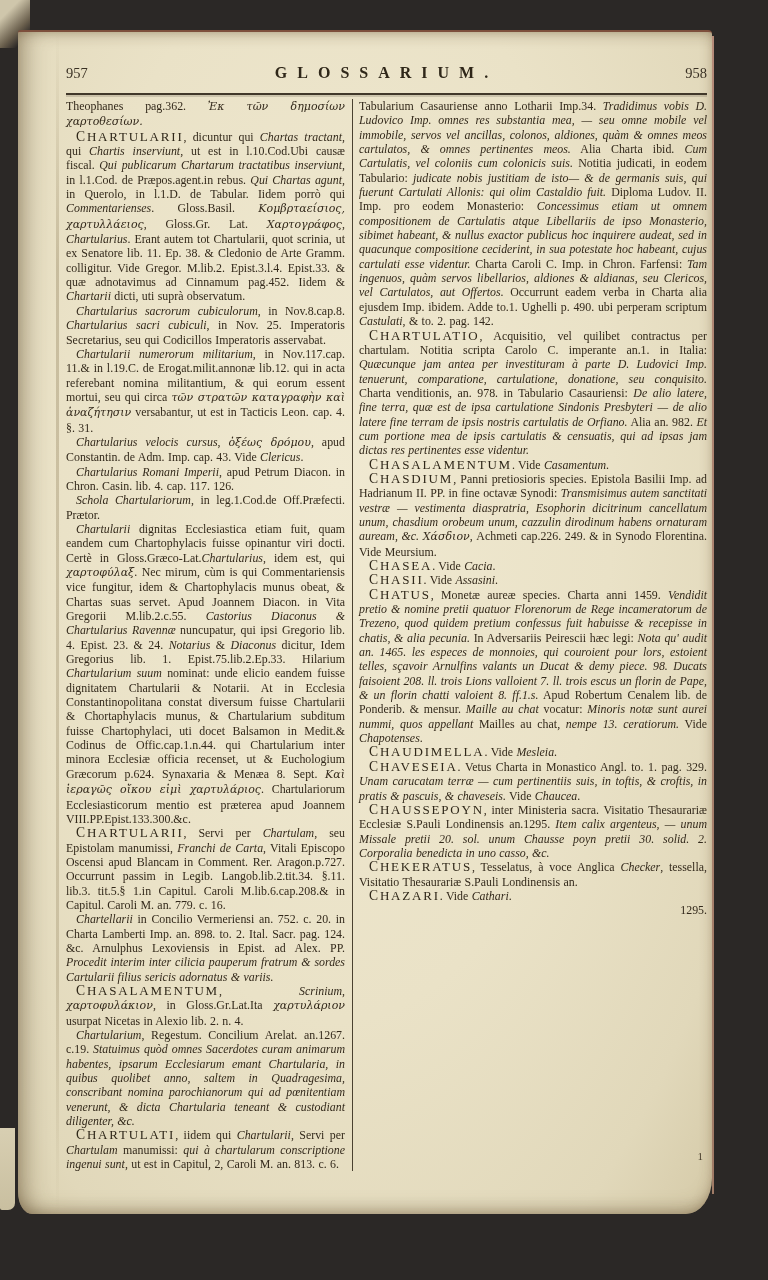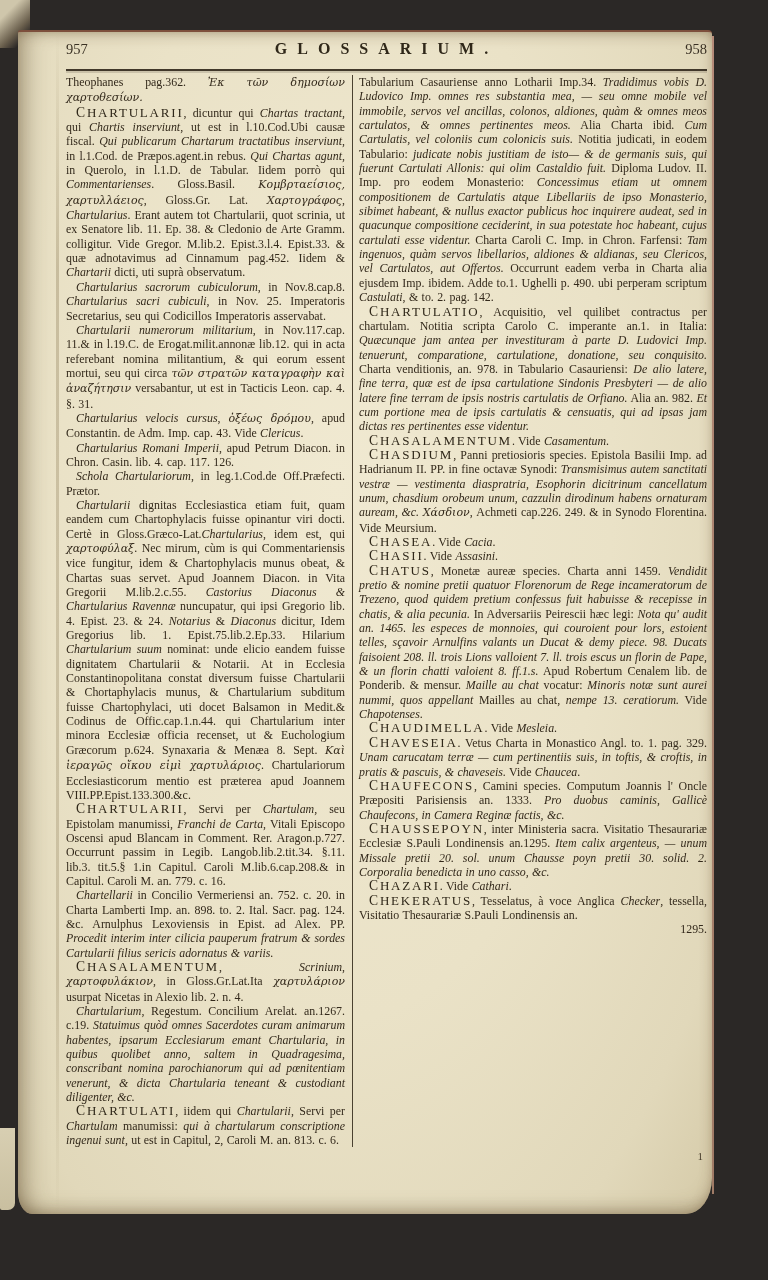--- a/index.html
+++ b/index.html
@@ -32,21 +32,21 @@
   }
   .page::after{ 
     content:"";position:absolute;right:-2px;top:4px;height:98%;width:2px;
     background:linear-gradient(180deg,#b58b79,#a07b66);
   }
   .page::before{ 
     content:"";position:absolute;left:38px;top:0;height:100%;width:3px;
     background:linear-gradient(180deg,rgba(120,100,60,.0),rgba(115,95,55,.28) 20%,rgba(115,95,55,.22) 80%,rgba(120,100,60,0));
   }
   .content{position:absolute;left:48px;right:5px;top:8px;}
-  .header-row{display:flex;align-items:baseline;height:28px;}
+  .header-row{display:flex;align-items:baseline;margin-top:24px;height:28px;}
   .pagenum{width:64px;font-size:14.5px;color:#3a3124;}
   .pagenum.right{text-align:right;}
   .doc-title{flex:1;text-align:center;font-size:16px;letter-spacing:10px;color:#2f2719;font-weight:bold;}
   .head-rule{height:2px;background:#41382a;margin-top:1px;box-shadow:0 2px 0 rgba(65,56,42,.18);}
   .cols{display:flex;margin-top:4px;min-height:1066px;align-items:stretch;justify-content:flex-end;}
   .col-left{width:286px;padding-right:7px;box-sizing:border-box;}
   .col-right{flex:1;padding-left:6px;border-left:1.5px solid #4a4130;box-sizing:border-box;}
   p.par{
     margin:0;text-align:justify;text-indent:10px;
     font-size:11.9px;line-height:14.35px;color:#33291b;
@@ -94,22 +94,21 @@
       <div class="col-right">
           <p class="par noindent"><span class="s-r">Tabularium Casauriense anno Lotharii Imp.34. </span><span class="s-i">Tradidimus vobis D. Ludovico Imp. omnes res substantia mea, — seu omne mobile vel immobile, servos vel ancillas, colonos, aldiones, quàm &amp; omnes meos cartulatos, &amp; omnes pertinentes meos.</span><span class="s-r">   Alia Charta ibid. </span><span class="s-i">Cum Cartulatis, vel coloniis cum colonicis suis.</span><span class="s-r">   Notitia judicati, in eodem Tabulario: </span><span class="s-i">judicate nobis justitiam de isto— &amp; de germanis suis, qui fuerunt Cartulati Allonis: qui olim Castaldio fuit.</span><span class="s-r">   Diploma Ludov. II. Imp. pro eodem Monasterio: </span><span class="s-i">Concessimus etiam ut omnem compositionem de Cartulatis atque Libellariis de ipso Monasterio, sibimet habeant, &amp; nullus exactor publicus hoc inquirere audeat, sed in quacunque compositione ceciderint, in sua potestate hoc habeant, cujus cartulati esse videntur.</span><span class="s-r">   Charta Caroli C. Imp. in Chron. Farfensi: </span><span class="s-i">Tam ingenuos, quàm servos libellarios, aldiones &amp; aldianas, seu Clericos, vel Cartulatos, aut Offertos.</span><span class="s-r">   Occurrunt eadem verba in Charta alia ejusdem Imp. ibidem.   Adde to.1. Ughelli p. 490. ubi perperam scriptum </span><span class="s-i">Castulati</span><span class="s-r">, &amp; to. 2. pag. 142.</span></p>
           <p class="par"><span class="sc"><span class="sc-init">C</span><span class="sc-rest">HARTULATIO</span></span><span class="s-r">, Acquisitio, vel quilibet contractus per chartulam. Notitia scripta Carolo C. imperante an.1. in Italia: </span><span class="s-i">Quæcunque jam antea per investituram à parte D. Ludovici Imp. tenuerunt, comparatione, cartulatione, donatione, seu conquisito.</span><span class="s-r"> Charta venditionis, an. 978. in Tabulario Casauriensi: </span><span class="s-i">De alio latere, fine terra, quæ est de ipsa cartulatione Sindonis Presbyteri — de alio latere fine terram de ipsis nostris cartulatis de Orfiano.</span><span class="s-r">   Alia an. 982. </span><span class="s-i">Et cum portione mea de ipsis cartulatis &amp; censuatis, qui ad ipsas jam dictas res pertinentes esse videntur.</span></p>
           <p class="par"><span class="sc"><span class="sc-init">C</span><span class="sc-rest">HASALAMENTUM</span></span><span class="s-r">.   Vide </span><span class="s-i">Casamentum</span><span class="s-r">.</span></p>
           <p class="par"><span class="sc"><span class="sc-init">C</span><span class="sc-rest">HASDIUM</span></span><span class="s-r">, Panni pretiosioris species. Epistola Basilii Imp. ad Hadrianum II. PP. in fine octavæ Synodi: </span><span class="s-i">Transmisimus autem sanctitati vestræ — vestimenta diaspratria, Esophorin dicitrinum cancellatum unum, chasdium orobeum unum, cazzulin dirodinum habens ornaturam auream, &amp;c.</span><span class="s-r">  </span><span class="s-g">Χάσδιον</span><span class="s-r">, Achmeti cap.226. 249. &amp; in Synodo Florentina.   Vide Meursium.</span></p>
           <p class="par"><span class="sc"><span class="sc-init">C</span><span class="sc-rest">HASEA</span></span><span class="s-r">.   Vide </span><span class="s-i">Cacia</span><span class="s-r">.</span></p>
           <p class="par"><span class="sc"><span class="sc-init">C</span><span class="sc-rest">HASII</span></span><span class="s-r">.   Vide </span><span class="s-i">Assasini</span><span class="s-r">.</span></p>
           <p class="par"><span class="sc"><span class="sc-init">C</span><span class="sc-rest">HATUS</span></span><span class="s-r">, Monetæ aureæ species. Charta anni 1459. </span><span class="s-i">Vendidit pretio &amp; nomine pretii quatuor Florenorum de Rege incameratorum de Trezeno, quod quidem pretium confessus fuit habuisse &amp; recepisse in chatis, &amp; alia pecunia.</span><span class="s-r"> In Adversariis Peirescii hæc legi: </span><span class="s-i">Nota qu' audit an. 1465. les especes de monnoies, qui couroient pour lors, estoient telles, sçavoir Arnulfins valants un Ducat &amp; demy piece. 98. Ducats faisoient 208. ll. trois Lions valloient 7. ll. trois escus un florin de Pape, &amp; un florin chatti valoient 8. ff.1.s.</span><span class="s-r"> Apud Robertum Cenalem lib. de Ponderib. &amp; mensur. </span><span class="s-i">Maille au chat</span><span class="s-r"> vocatur: </span><span class="s-i">Minoris notæ sunt aurei nummi, quos appellant</span><span class="s-r"> Mailles au chat, </span><span class="s-i">nempe 13. ceratiorum.</span><span class="s-r">   Vide </span><span class="s-i">Chapotenses</span><span class="s-r">.</span></p>
           <p class="par"><span class="sc"><span class="sc-init">C</span><span class="sc-rest">HAUDIMELLA</span></span><span class="s-r">.   Vide </span><span class="s-i">Mesleia</span><span class="s-r">.</span></p>
           <p class="par"><span class="sc"><span class="sc-init">C</span><span class="sc-rest">HAVESEIA</span></span><span class="s-r">. Vetus Charta in Monastico Angl. to. 1. pag. 329. </span><span class="s-i">Unam carucatam terræ — cum pertinentiis suis, in toftis, &amp; croftis, in pratis &amp; pascuis, &amp; chaveseis.</span><span class="s-r">   Vide </span><span class="s-i">Chaucea</span><span class="s-r">.</span></p>
-          <p class="par"><span class="sc"><span class="sc-init">C</span><span class="sc-rest">HAUFECONS</span></span><span class="s-r">, Camini species. Computum Joannis l' Oncle Præpositi Parisiensis an. 1333. </span><span class="s-i">Pro duobus caminis, Gallicè Chaufecons, in Camera Reginæ factis, &amp;c.</span></p>
           <p class="par"><span class="sc"><span class="sc-init">C</span><span class="sc-rest">HAUSSEPOYN</span></span><span class="s-r">, inter Ministeria sacra. Visitatio Thesaurariæ Ecclesiæ S.Pauli Londinensis an.1295. </span><span class="s-i">Item calix argenteus, — unum Missale pretii 20. sol. unum Chausse poyn pretii 30. solid. 2. Corporalia benedicta in uno casso, &amp;c.</span></p>
+          <p class="par"><span class="sc"><span class="sc-init">C</span><span class="sc-rest">HEKERATUS</span></span><span class="s-r">, Tesselatus, à voce Anglica </span><span class="s-i">Checker</span><span class="s-r">, tessella,  Visitatio Thesaurariæ S.Pauli Londinensis an.</span></p>
           <p class="par"><span class="sc"><span class="sc-init">C</span><span class="sc-rest">HAZARI</span></span><span class="s-r">.   Vide </span><span class="s-i">Cathari</span><span class="s-r">.</span></p>
-          <p class="par"><span class="sc"><span class="sc-init">C</span><span class="sc-rest">HEKERATUS</span></span><span class="s-r">, Tesselatus, à voce Anglica </span><span class="s-i">Checker</span><span class="s-r">, tessella,  Visitatio Thesaurariæ S.Pauli Londinensis an.</span></p>
           <p class="par noindent alignright"><span class="s-r">1295.</span></p>
         </div>
     </div>
   </div>
   <div class="corner-mark">1</div>
 </div>
 
 </body></html>

